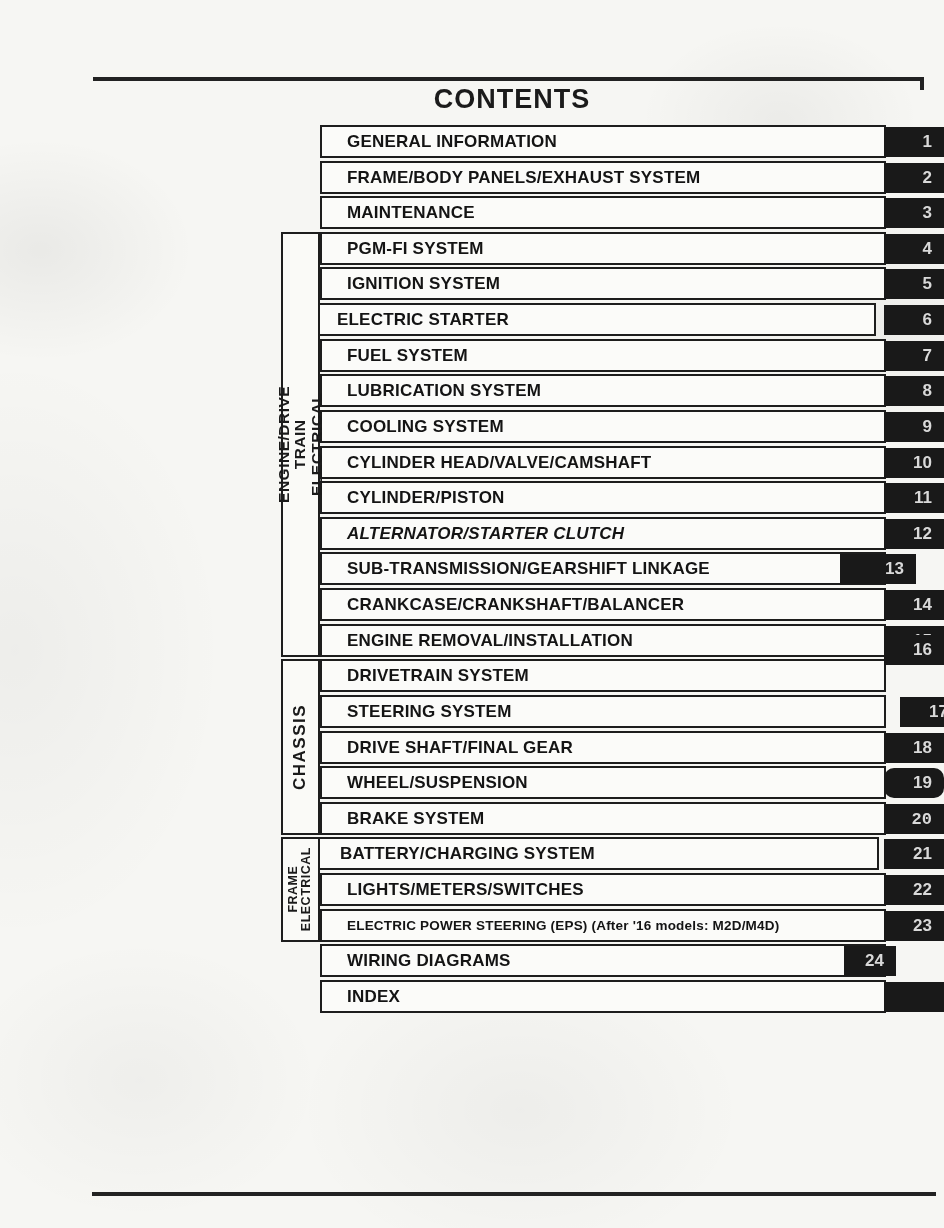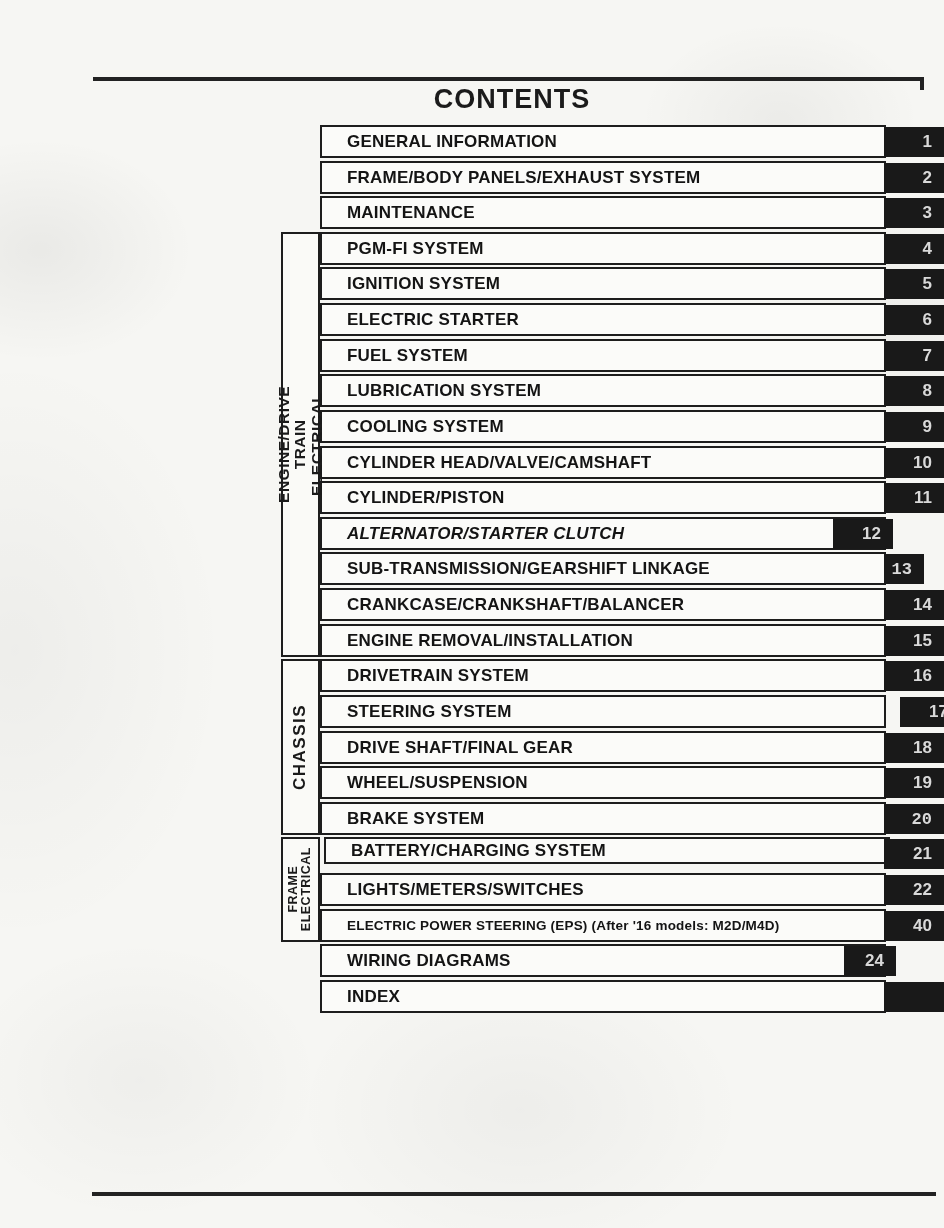--- a/index.html
+++ b/index.html
@@ -101,21 +101,21 @@
   <div class="toc-row">
     <div class="row-box" style="left: 320px; top: 267px; width: 566px; height: 33px;">
       <span class="row-label">IGNITION SYSTEM</span>
     </div>
     <div class="row-tab" style="left: 884px; top: 269px; width: 60px; height: 30px; background: rgb(25, 25, 25);">
       <span class="row-num" style="color: rgb(217, 217, 217);">5</span>
     </div>
   </div>
 
   <div class="toc-row">
-    <div class="row-box" style="left: 320px; top: 303px; width: 566px; height: 33px;">
+    <div class="row-box" style="left: 310px; top: 303px; width: 566px; height: 33px;">
       <span class="row-label">ELECTRIC STARTER</span>
     </div>
     <div class="row-tab" style="left: 884px; top: 305px; width: 60px; height: 30px; background: rgb(25, 25, 25);">
       <span class="row-num" style="color: rgb(217, 217, 217);">6</span>
     </div>
   </div>
 
   <div class="toc-row">
     <div class="row-box" style="left: 320px; top: 339px; width: 566px; height: 33px;">
       <span class="row-label">FUEL SYSTEM</span>
@@ -158,30 +158,30 @@
     </div>
     <div class="row-tab" style="left: 884px; top: 483px; width: 60px; height: 30px; background: rgb(25, 25, 25);">
       <span class="row-num" style="color: rgb(217, 217, 217);">11</span>
     </div>
   </div>
 
   <div class="toc-row">
     <div class="row-box" style="left: 320px; top: 517px; width: 566px; height: 33px; font-style: italic;">
       <span class="row-label">ALTERNATOR/STARTER CLUTCH</span>
     </div>
-    <div class="row-tab" style="left: 833px; top: 519px; width: 60px; height: 30px; background: rgb(25, 25, 25);">
+    <div class="row-tab" style="left: 884px; top: 519px; width: 60px; height: 30px; background: rgb(25, 25, 25);">
       <span class="row-num" style="color: rgb(217, 217, 217);">12</span>
     </div>
   </div>
 
   <div class="toc-row">
     <div class="row-box" style="left: 320px; top: 552px; width: 566px; height: 33px;">
       <span class="row-label">SUB-TRANSMISSION/GEARSHIFT LINKAGE</span>
     </div>
-    <div class="row-tab" style="left: 884px; top: 554px; width: 40px; height: 30px; background: rgb(25, 25, 25); font-family: Liberation Mono, monospace;">
+    <div class="row-tab" style="left: 840px; top: 554px; width: 76px; height: 30px; background: rgb(25, 25, 25);">
       <span class="row-num" style="color: rgb(217, 217, 217);">13</span>
     </div>
   </div>
 
   <div class="toc-row">
     <div class="row-box" style="left: 320px; top: 588px; width: 566px; height: 33px;">
       <span class="row-label">CRANKCASE/CRANKSHAFT/BALANCER</span>
     </div>
     <div class="row-tab" style="left: 884px; top: 590px; width: 60px; height: 30px; background: rgb(25, 25, 25);">
       <span class="row-num" style="color: rgb(217, 217, 217);">14</span>
@@ -194,21 +194,21 @@
     </div>
     <div class="row-tab" style="left: 884px; top: 626px; width: 60px; height: 30px; background: rgb(25, 25, 25);">
       <span class="row-num" style="color: rgb(217, 217, 217);">15</span>
     </div>
   </div>
 
   <div class="toc-row">
     <div class="row-box" style="left: 320px; top: 659px; width: 566px; height: 33px;">
       <span class="row-label">DRIVETRAIN SYSTEM</span>
     </div>
-    <div class="row-tab" style="left: 884px; top: 661px; width: 60px; height: 30px; background: rgb(25, 25, 25);">
+    <div class="row-tab" style="left: 884px; top: 635px; width: 60px; height: 30px; background: rgb(25, 25, 25);">
       <span class="row-num" style="color: rgb(217, 217, 217);">16</span>
     </div>
   </div>
 
   <div class="toc-row">
     <div class="row-box" style="left: 320px; top: 695px; width: 566px; height: 33px;">
       <span class="row-label">STEERING SYSTEM</span>
     </div>
     <div class="row-tab" style="left: 884px; top: 697px; width: 60px; height: 30px; background: rgb(25, 25, 25); margin-left: 16px;">
       <span class="row-num" style="color: rgb(217, 217, 217);">17</span>
@@ -221,36 +221,36 @@
     </div>
     <div class="row-tab" style="left: 884px; top: 733px; width: 60px; height: 30px; background: rgb(25, 25, 25);">
       <span class="row-num" style="color: rgb(217, 217, 217);">18</span>
     </div>
   </div>
 
   <div class="toc-row">
     <div class="row-box" style="left: 320px; top: 766px; width: 566px; height: 33px;">
       <span class="row-label">WHEEL/SUSPENSION</span>
     </div>
-    <div class="row-tab" style="left: 884px; top: 768px; width: 60px; height: 30px; background: rgb(25, 25, 25);">
+    <div class="row-tab" style="left: 884px; top: 768px; width: 60px; height: 30px; background: rgb(25, 25, 25); border-radius: 10px;">
       <span class="row-num" style="color: rgb(217, 217, 217);">19</span>
     </div>
   </div>
 
   <div class="toc-row">
     <div class="row-box" style="left: 320px; top: 802px; width: 566px; height: 33px;">
       <span class="row-label">BRAKE SYSTEM</span>
     </div>
     <div class="row-tab" style="left: 884px; top: 804px; width: 60px; height: 30px; background: rgb(25, 25, 25); font-family: Liberation Mono, monospace;">
       <span class="row-num" style="color: rgb(217, 217, 217);">20</span>
     </div>
   </div>
 
   <div class="toc-row">
-    <div class="row-box" style="left: 324px; top: 837px; width: 566px; height: 27px;">
+    <div class="row-box" style="left: 313px; top: 837px; width: 566px; height: 33px;">
       <span class="row-label">BATTERY/CHARGING SYSTEM</span>
     </div>
     <div class="row-tab" style="left: 884px; top: 839px; width: 60px; height: 30px; background: rgb(25, 25, 25);">
       <span class="row-num" style="color: rgb(217, 217, 217);">21</span>
     </div>
   </div>
 
   <div class="toc-row">
     <div class="row-box" style="left: 320px; top: 873px; width: 566px; height: 33px;">
       <span class="row-label">LIGHTS/METERS/SWITCHES</span>
@@ -258,21 +258,21 @@
     <div class="row-tab" style="left: 884px; top: 875px; width: 60px; height: 30px; background: rgb(25, 25, 25);">
       <span class="row-num" style="color: rgb(217, 217, 217);">22</span>
     </div>
   </div>
 
   <div class="toc-row">
     <div class="row-box" style="left: 320px; top: 909px; width: 566px; height: 33px;">
       <span class="row-label small">ELECTRIC POWER STEERING (EPS) (After '16 models: M2D/M4D)</span>
     </div>
     <div class="row-tab" style="left: 884px; top: 911px; width: 60px; height: 30px; background: rgb(25, 25, 25);">
-      <span class="row-num" style="color: rgb(217, 217, 217);">40</span>
+      <span class="row-num" style="color: rgb(217, 217, 217);">23</span>
     </div>
   </div>
 
   <div class="toc-row">
     <div class="row-box" style="left: 320px; top: 944px; width: 566px; height: 33px;">
       <span class="row-label">WIRING DIAGRAMS</span>
     </div>
     <div class="row-tab" style="left: 844px; top: 946px; width: 52px; height: 30px; background: rgb(25, 25, 25);">
       <span class="row-num" style="color: rgb(217, 217, 217);">24</span>
     </div>

